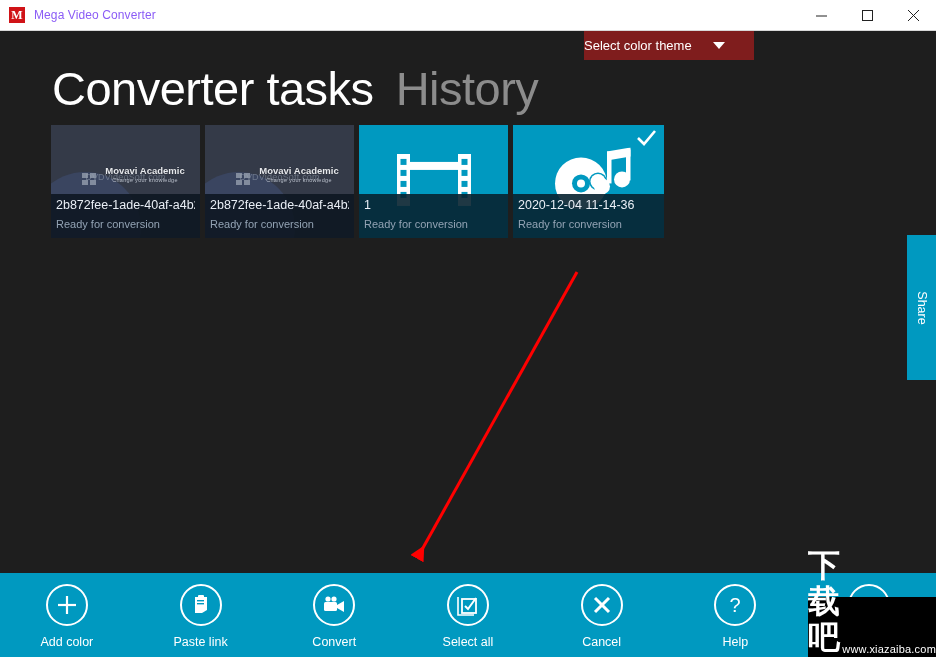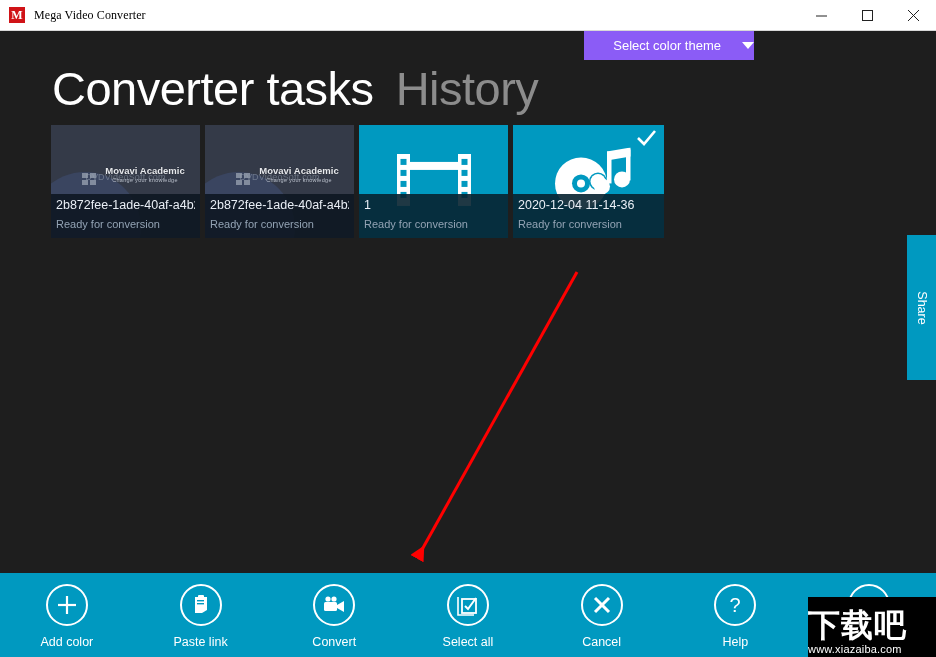--- a/index.html
+++ b/index.html
@@ -20,39 +20,38 @@
     border-bottom: 1px solid #d8d8d8;
     display: flex; align-items: center;
   }
   #app-logo {
     width: 16px; height: 16px; margin-left: 9px;
     background: #d01317; color: #fff;
     font-size: 12px; font-weight: bold; line-height: 16px;
     text-align: center; font-family: "Liberation Serif", serif;
   }
   #app-title {
-    margin-left: 9px; font-size: 12px; color: #000000;
+    margin-left: 9px; font-size: 12px; color: #8b5cf6;
     letter-spacing: .1px;
-    font-family: Liberation Serif, serif;
   }
   .wbtn {
     position: absolute; top: 0; width: 46px; height: 30px;
     display: flex; align-items: center; justify-content: center;
     color: #222;
   }
   #btn-min  { right: 92px; }
   #btn-max  { right: 46px; }
   #btn-close{ right: 0px; }
   .wbtn svg { display: block; }
 
   
   #theme-btn {
     position: absolute; left: 584px; top: 31px; width: 170px; height: 29px;
-    background: #8b5cf6; color: #fff;
-    display: flex; align-items: center; justify-content: flex-end; gap: 21px;
+    background: #7f1d1d; color: #fff;
+    display: flex; align-items: center; justify-content: flex-start; gap: 21px;
     font-size: 13px;
   }
   #theme-caret { width: 0; height: 0; border-left: 6px solid transparent;
                  border-right: 6px solid transparent; border-top: 7px solid #fff; }
 
   
   #header-tabs {
     position: absolute; left: 52px; top: 61px;
     display: flex; align-items: baseline; gap: 22px;
   }
@@ -144,21 +143,21 @@
   .tb-circle {
     width: 42px; height: 42px; border: 2px solid #fff; border-radius: 50%;
     display: flex; align-items: center; justify-content: center;
   }
   .tb-label { margin-top: 9px; font-size: 12.5px; color: #fff; }
 
   
   #site-watermark {
     position: absolute; right: 0; bottom: 0; width: 128px; height: 60px;
     background: #000; color: #fff;
-    display: flex; flex-direction: column; align-items: flex-start;
+    display: flex; align-items: flex-end;
     justify-content: flex-end; padding-bottom: 2px;
   }
   #wm-cn { font-size: 32px; font-weight: bold; line-height: 36px;
            letter-spacing: 1px; font-family: "DejaVu Sans", sans-serif; }
   #wm-url { font-size: 11px; letter-spacing: .2px; }
 </style>
 </head>
 <body>
 
 <div id="app">

